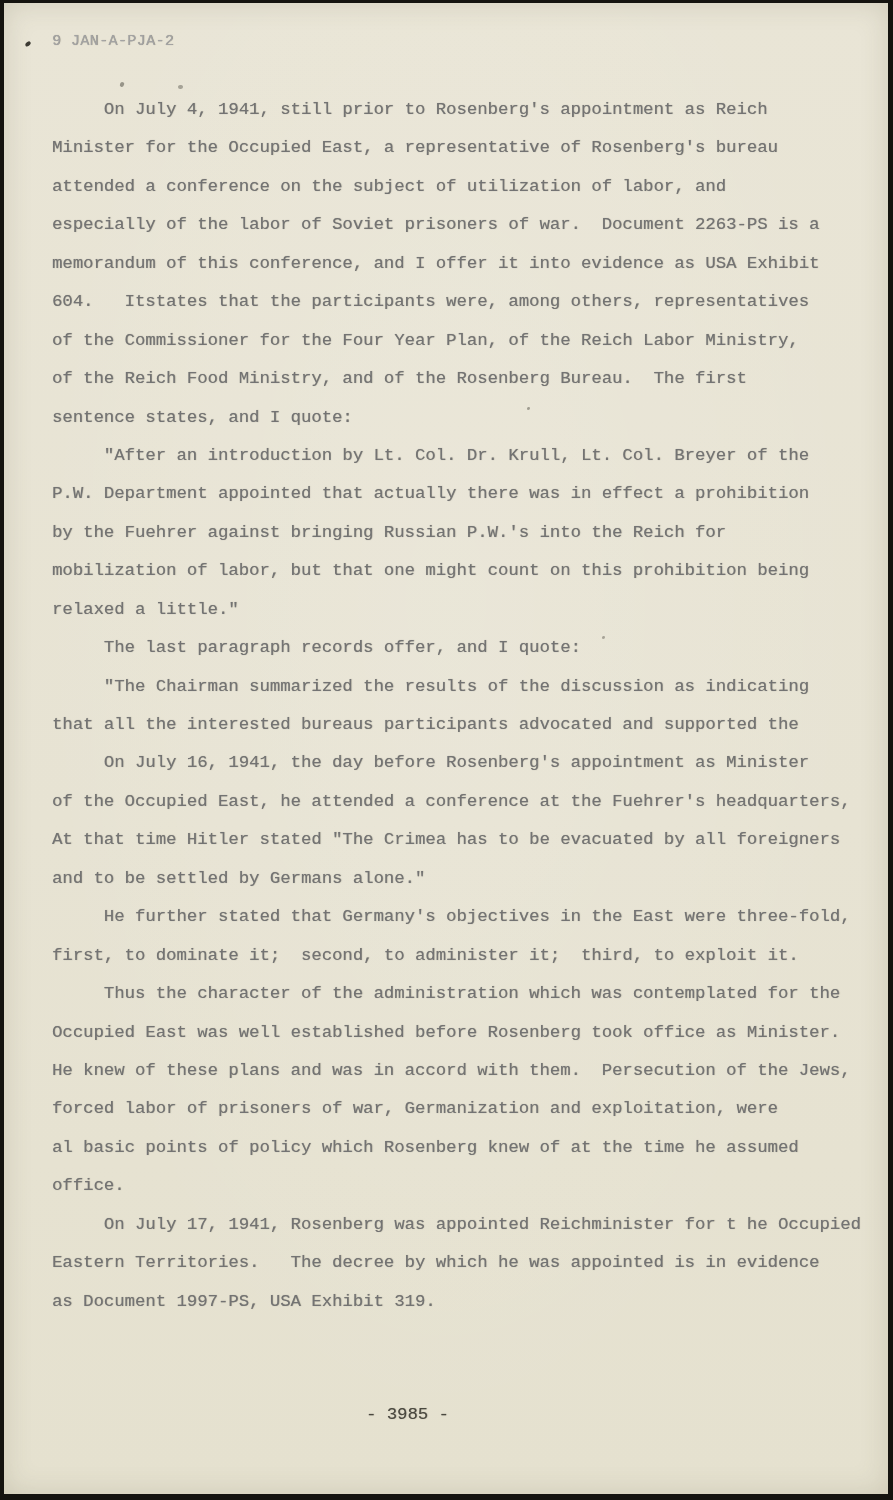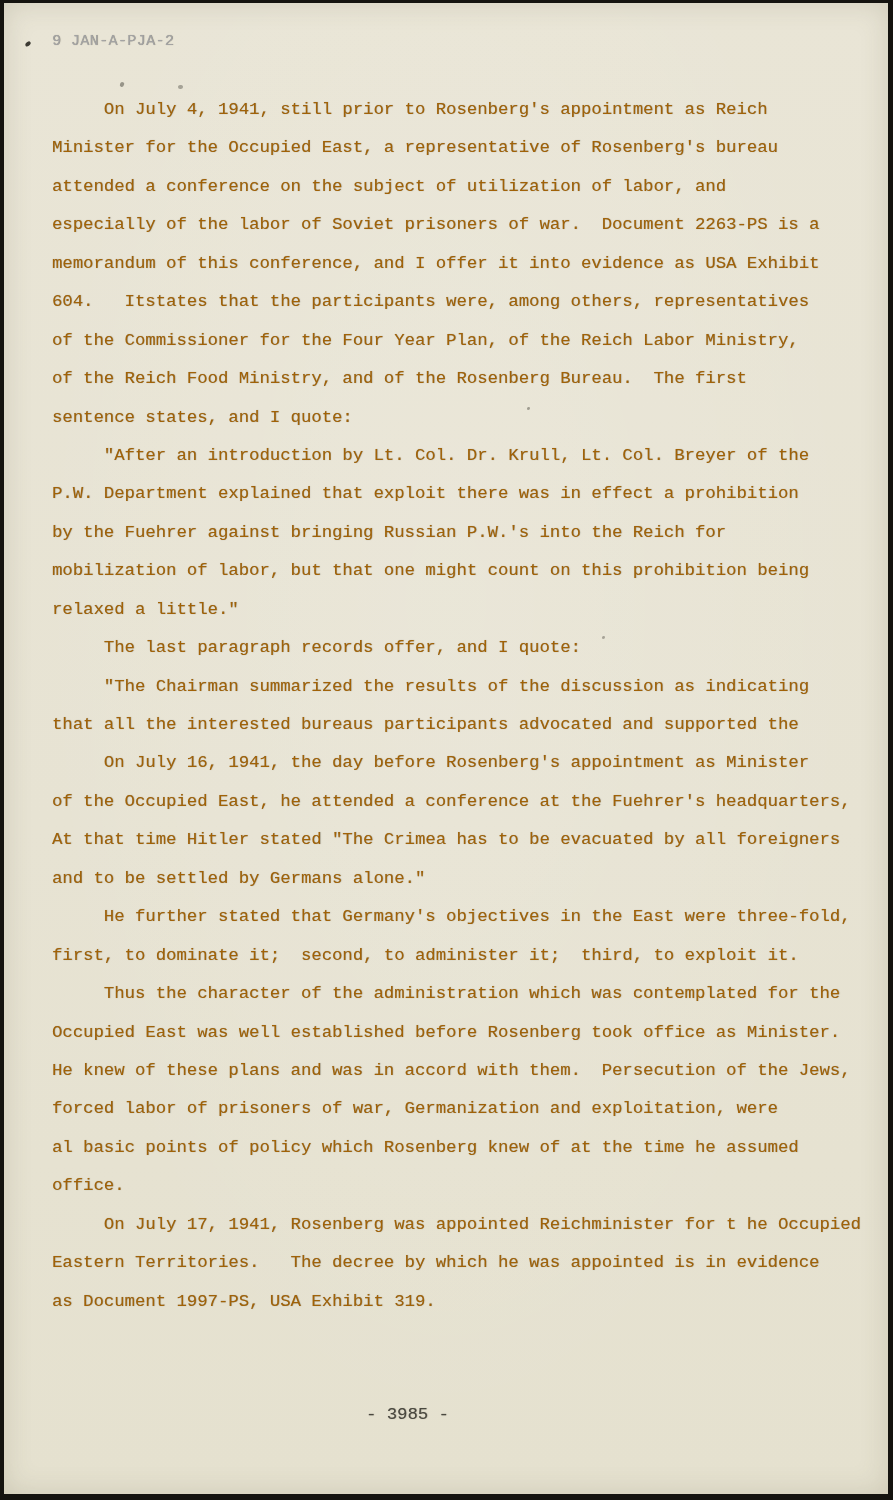--- a/index.html
+++ b/index.html
@@ -38,21 +38,21 @@
   .doc-body {
     position: absolute;
     left: 52px;
     top: 91px;
     width: 830px;
   }
   .line {
     height: 38.45px;
     line-height: 38.45px;
     font-size: 17.3px;
-    color: #a16207;
+    color: #737373;
     white-space: pre;
     text-shadow: 0.4px 0.4px 0.8px rgba(72, 70, 60, 0.5);
   }
   .page-number {
     position: absolute;
     left: 366px;
     top: 1398px;
     font-size: 17.3px;
     line-height: 34px;
     color: #4a483f;
@@ -89,21 +89,21 @@
 <div class="line">     On July 4, 1941, still prior to Rosenberg's appointment as Reich</div>
     <div class="line">Minister for the Occupied East, a representative of Rosenberg's bureau</div>
     <div class="line">attended a conference on the subject of utilization of labor, and</div>
     <div class="line">especially of the labor of Soviet prisoners of war.  Document 2263-PS is a</div>
     <div class="line">memorandum of this conference, and I offer it into evidence as USA Exhibit</div>
     <div class="line">604.   Itstates that the participants were, among others, representatives</div>
     <div class="line">of the Commissioner for the Four Year Plan, of the Reich Labor Ministry,</div>
     <div class="line">of the Reich Food Ministry, and of the Rosenberg Bureau.  The first</div>
     <div class="line">sentence states, and I quote:</div>
     <div class="line">     "After an introduction by Lt. Col. Dr. Krull, Lt. Col. Breyer of the</div>
-    <div class="line">P.W. Department explained that exploit there was in effect a prohibition</div>
+    <div class="line">P.W. Department appointed that actually there was in effect a prohibition</div>
     <div class="line">by the Fuehrer against bringing Russian P.W.'s into the Reich for</div>
     <div class="line">mobilization of labor, but that one might count on this prohibition being</div>
     <div class="line">relaxed a little."</div>
     <div class="line">     The last paragraph records offer, and I quote:</div>
     <div class="line">     "The Chairman summarized the results of the discussion as indicating</div>
     <div class="line">that all the interested bureaus participants advocated and supported the</div>
     <div class="line">     On July 16, 1941, the day before Rosenberg's appointment as Minister</div>
     <div class="line">of the Occupied East, he attended a conference at the Fuehrer's headquarters,</div>
     <div class="line">At that time Hitler stated "The Crimea has to be evacuated by all foreigners</div>
     <div class="line">and to be settled by Germans alone."</div>

